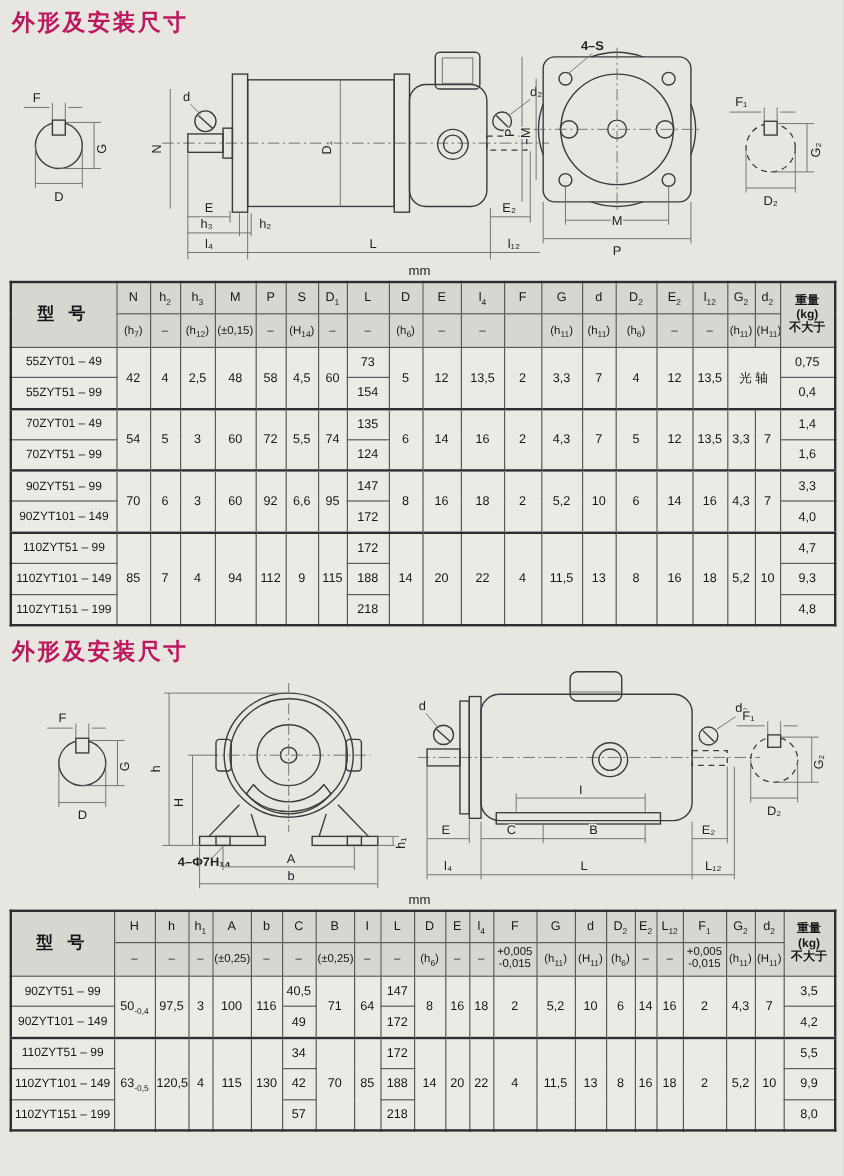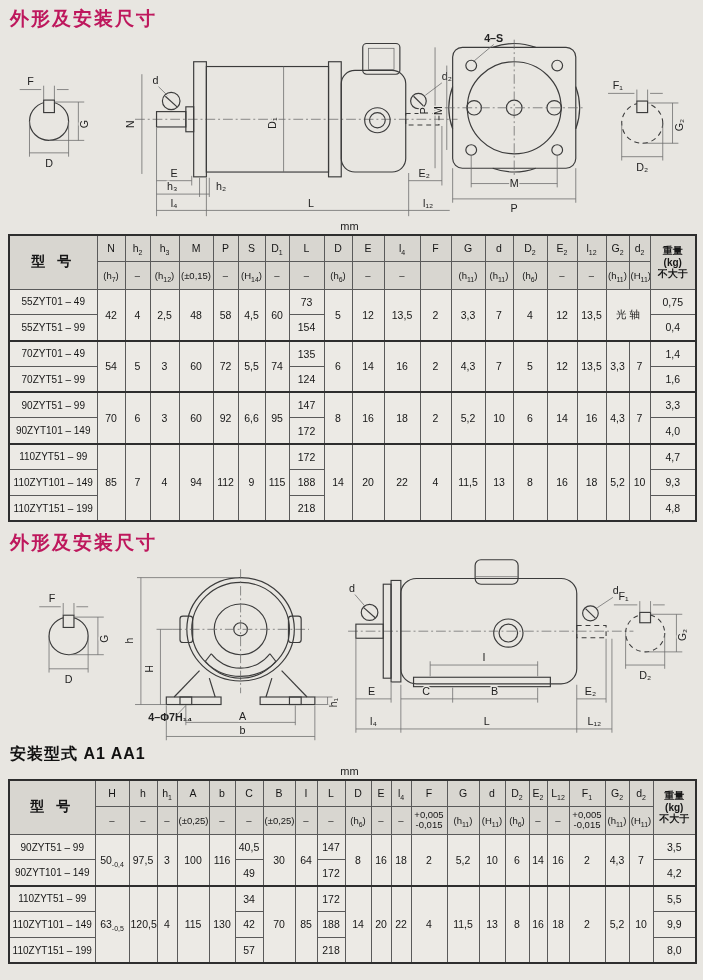--- a/index.html
+++ b/index.html
@@ -493,21 +493,20 @@
           <line class="thin" x1="652" y1="102" x2="690" y2="102"></line>
       <line class="thin" x1="684" y1="62" x2="684" y2="102"></line>
       <text x="694" y="84" transform="rotate(-90 694 84)" text-anchor="middle">G₂</text>
       <line class="thin" x1="632" y1="82" x2="632" y2="120"></line>
           <line class="thin" x1="672" y1="82" x2="672" y2="120"></line>
       <line class="thin" x1="632" y1="116" x2="672" y2="116"></line>
       <text x="652" y="131" text-anchor="middle">D₂</text>
     </g>
   </svg>
 
-  <h2 class="sec-sub">安装型式 A1 AA1</h2>
   <div class="unit">mm</div>
 
   <table class="dim">
         <colgroup>
           <col style="width: 86px;">
           <col style="width: 34px;">
           <col style="width: 28px;">
           <col style="width: 20px;">
           <col style="width: 32px;">
           <col style="width: 26px;">
@@ -581,21 +580,21 @@
         </thead>
         <tbody>
           <tr>
             <td class="model">90ZYT51 – 99</td>
             <td rowspan="2">50<sub>-0,4</sub></td>
             <td rowspan="2">97,5</td>
             <td rowspan="2">3</td>
             <td rowspan="2">100</td>
             <td rowspan="2">116</td>
             <td>40,5</td>
-            <td rowspan="2">30</td>
+            <td rowspan="2">71</td>
             <td rowspan="2">64</td>
             <td>147</td>
             <td rowspan="2">8</td>
             <td rowspan="2">16</td>
             <td rowspan="2">18</td>
             <td rowspan="2">2</td>
             <td rowspan="2">5,2</td>
             <td rowspan="2">10</td>
             <td rowspan="2">6</td>
             <td rowspan="2">14</td>

